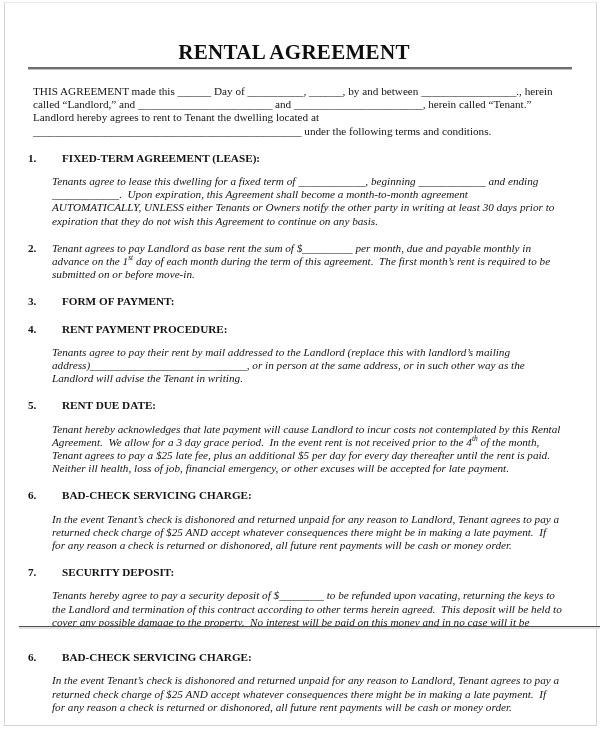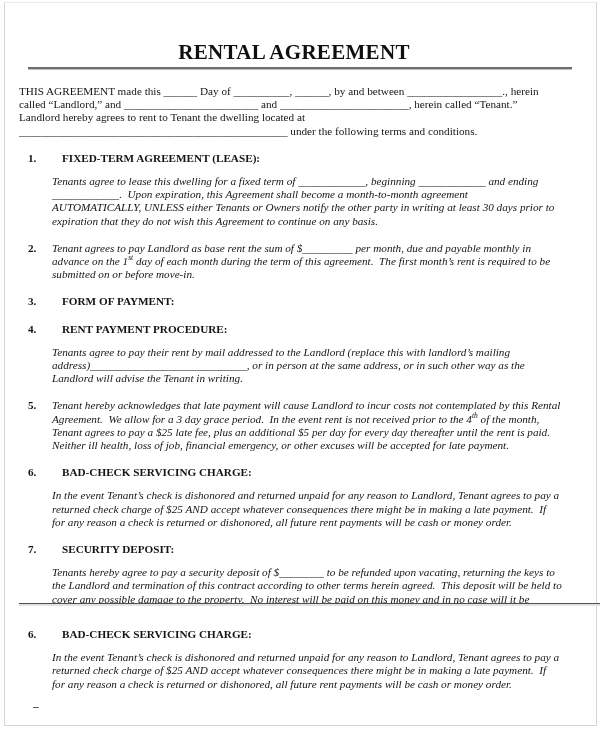--- a/index.html
+++ b/index.html
@@ -24,21 +24,21 @@
     letter-spacing:0.3px;
     color:#0f0f0f;
   }
   .title-divider {
     margin:2px 28px 0 28px;
     height:0;
     border-top:2px solid #6f6f6f;
     border-bottom:1px solid #c0c0c0;
   }
   .intro {
-    margin:15px 28px 0 19px;
+    margin:15px 28px 0 33px;
     font-size:11.2px; line-height:13.2px;
     white-space:pre;
   }
   .sections { margin:0 28px 0 52px; }
   .section { position:relative; margin-top:14px; }
   .section .num {
     position:absolute; left:-24px; top:0;
     font-weight:bold; font-size:11.2px; line-height:13.2px;
   }
   .section .heading {
@@ -103,20 +103,21 @@
     <div class="section">
       <span class="num">4.</span>
       <h2 class="heading">RENT PAYMENT PROCEDURE:</h2>
       <div class="body"><span>Tenants agree to pay their rent by mail addressed to the Landlord (replace this with landlord’s mailing
 address)____________________________, or in person at the same address, or in such other way as the
 Landlord will advise the Tenant in writing.</span></div>
     </div>
 
     <div class="section">
       <span class="num">5.</span>
+      <h2 class="heading">RENT DUE DATE:</h2>
       <div class="body"><span>Tenant hereby acknowledges that late payment will cause Landlord to incur costs not contemplated by this Rental
 Agreement.  We allow for a 3 day grace period.  In the event rent is not received prior to the 4</span><sup>th</sup><span> of the month,
 Tenant agrees to pay a $25 late fee, plus an additional $5 per day for every day thereafter until the rent is paid.
 Neither ill health, loss of job, financial emergency, or other excuses will be accepted for late payment.</span></div>
     </div>
 
     <div class="section">
       <span class="num">6.</span>
       <h2 class="heading">BAD-CHECK SERVICING CHARGE:</h2>
       <div class="body"><span>In the event Tenant’s check is dishonored and returned unpaid for any reason to Landlord, Tenant agrees to pay a

